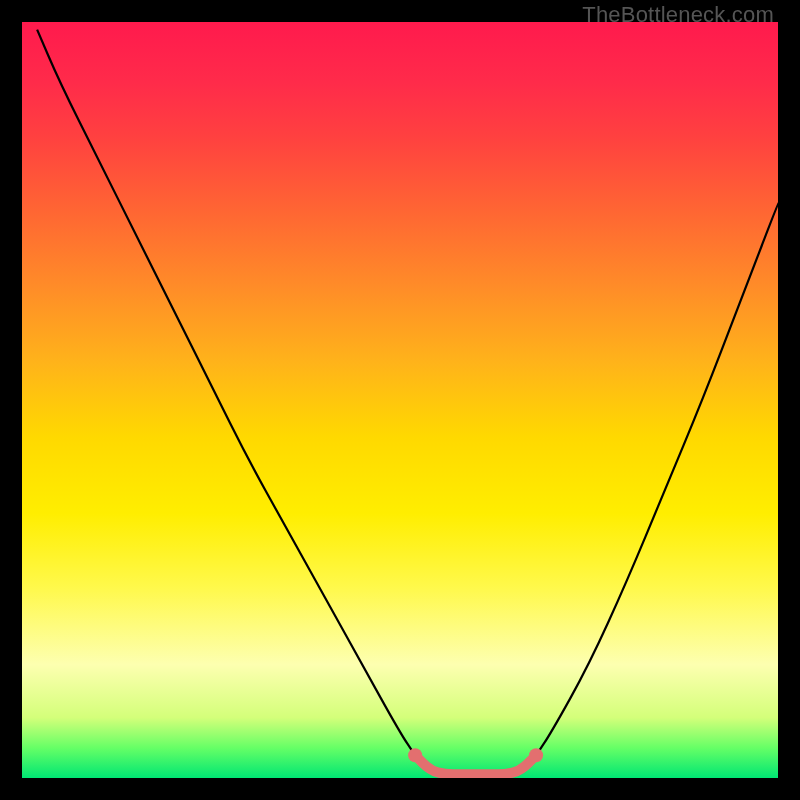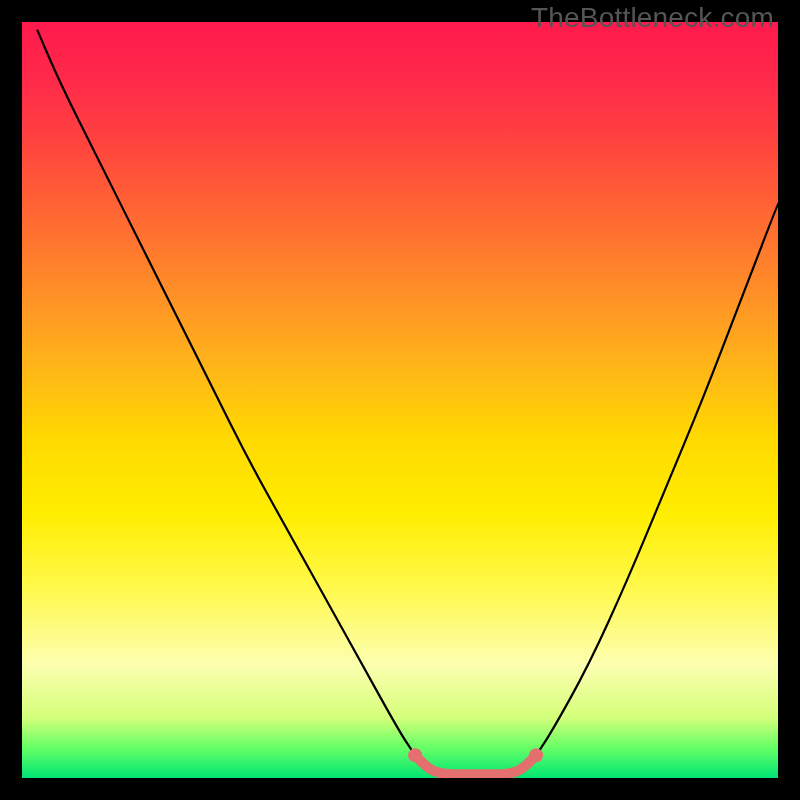--- a/index.html
+++ b/index.html
@@ -31,21 +31,21 @@
       #66ff66 96%,
       #00e673 100%
     );
   }
   .watermark {
     position: absolute;
     top: 2px;
     right: 26px;
     color: #555;
     font-family: Arial, Helvetica, sans-serif;
-    font-size: 28px;
+    font-size: 22px;
     font-weight: 500;
     letter-spacing: 0.2px;
   }
   .curve-svg {
     position: absolute;
     left: 0; top: 0;
     width: 100%; height: 100%;
   }
 </style>
 </head>

